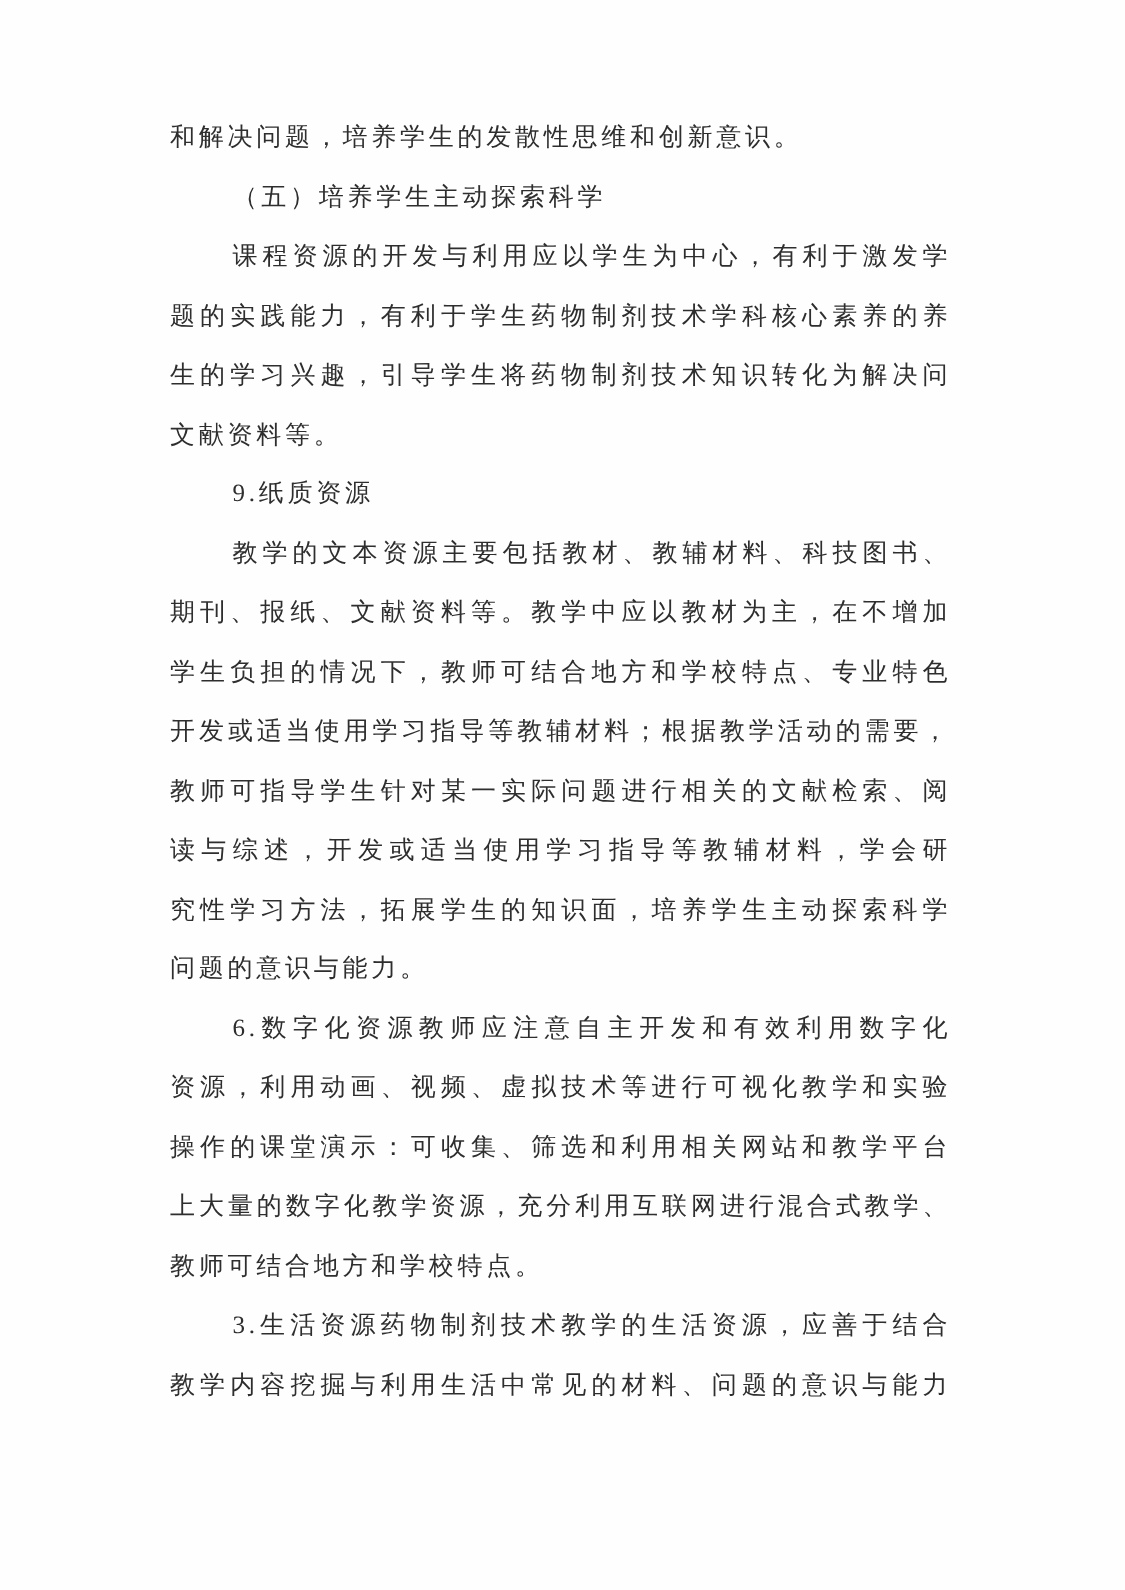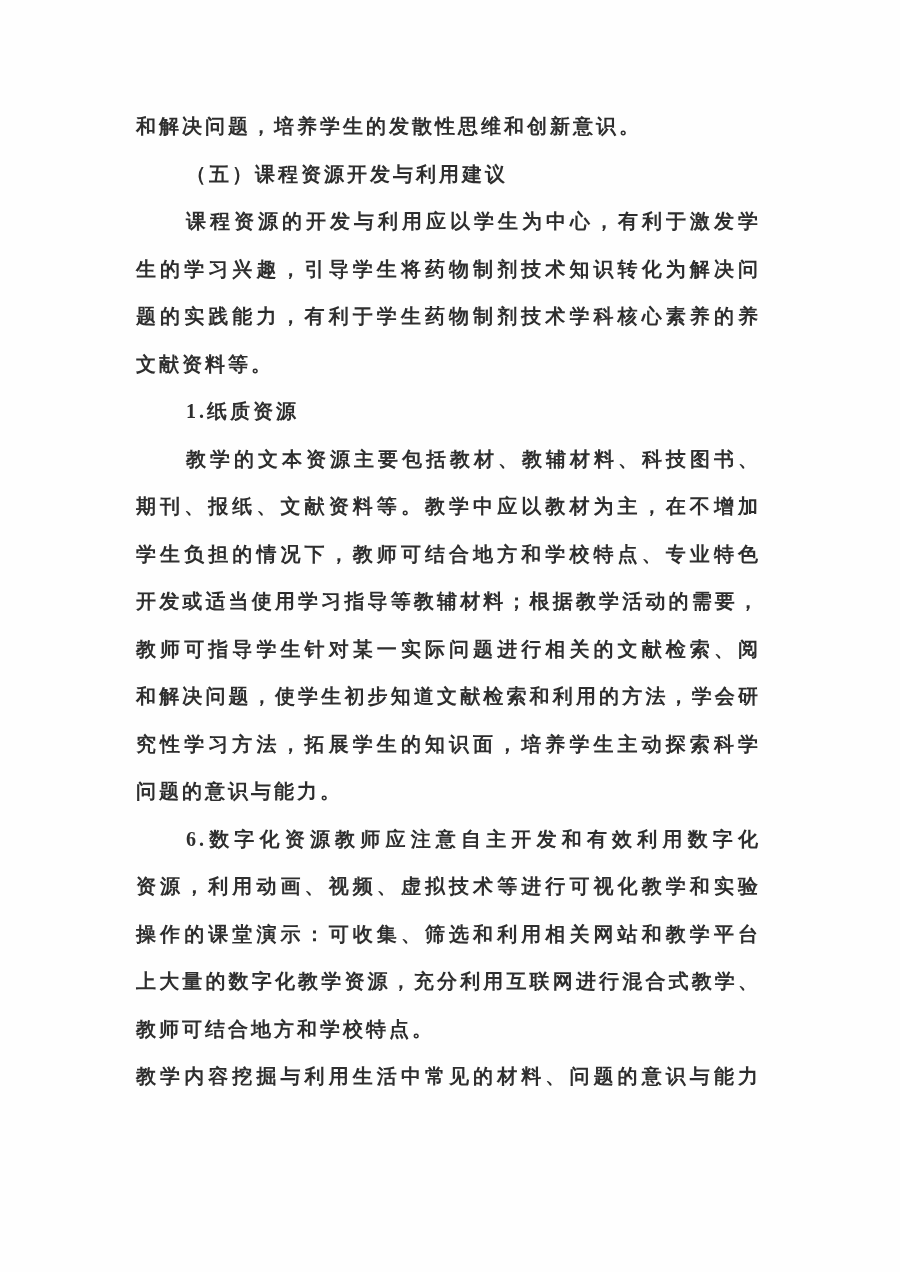--- a/index.html
+++ b/index.html
@@ -10,24 +10,23 @@
     width: 900px;
     height: 1272px;
     background: #fefefe;
     overflow: hidden;
     position: relative;
     font-family: "Liberation Serif", "DejaVu Serif", serif;
   }
   .doc-page {
     position: absolute;
     left: 136px;
-    top: 103px;
+    top: 87px;
     width: 625px;
     color: #2e2e2e;
-    font-weight: bold;
   }
   .line {
     font-size: 20px;
     line-height: 47.5px;
     letter-spacing: 3px;
     white-space: normal;
     text-align: left;
   }
   .line.indent {
     text-indent: 50px;
@@ -36,34 +35,35 @@
     text-align: justify;
     text-align-last: justify;
   }
 </style>
 </head>
 <body style="background: rgb(254, 254, 254);">
 
 <div class="doc-page" style="color: rgb(46, 46, 46);">
   <div>
       <div class="line">和解决问题，培养学生的发散性思维和创新意识。</div>
-      <div class="line indent">（五）课程资源开发与利用建议</div>
+      <div class="line indent">（五）培养学生主动探索科学</div>
       <div class="line indent justify">课程资源的开发与利用应以学生为中心，有利于激发学</div>
+      <div class="line justify">题的实践能力，有利于学生药物制剂技术学科核心素养的养</div>
       <div class="line justify">生的学习兴趣，引导学生将药物制剂技术知识转化为解决问</div>
-      <div class="line justify">题的实践能力，有利于学生药物制剂技术学科核心素养的养</div>
       <div class="line">文献资料等。</div>
-      <div class="line indent">1.纸质资源</div>
+      <div class="line indent">9.纸质资源</div>
       <div class="line indent justify">教学的文本资源主要包括教材、教辅材料、科技图书、</div>
       <div class="line justify">期刊、报纸、文献资料等。教学中应以教材为主，在不增加</div>
       <div class="line justify">学生负担的情况下，教师可结合地方和学校特点、专业特色</div>
       <div class="line justify">开发或适当使用学习指导等教辅材料；根据教学活动的需要，</div>
       <div class="line justify">教师可指导学生针对某一实际问题进行相关的文献检索、阅</div>
-      <div class="line justify">和解决问题，使学生初步知道文献检索和利用的方法，学会研</div>
+      <div class="line justify">读与综述，开发或适当使用学习指导等教辅材料，学会研</div>
       <div class="line justify">究性学习方法，拓展学生的知识面，培养学生主动探索科学</div>
       <div class="line">问题的意识与能力。</div>
       <div class="line indent justify">6.数字化资源教师应注意自主开发和有效利用数字化</div>
       <div class="line justify">资源，利用动画、视频、虚拟技术等进行可视化教学和实验</div>
       <div class="line justify">操作的课堂演示：可收集、筛选和利用相关网站和教学平台</div>
       <div class="line justify">上大量的数字化教学资源，充分利用互联网进行混合式教学、</div>
       <div class="line">教师可结合地方和学校特点。</div>
+      <div class="line indent justify">3.生活资源药物制剂技术教学的生活资源，应善于结合</div>
       <div class="line justify">教学内容挖掘与利用生活中常见的材料、问题的意识与能力</div>
     </div>
 </div>
 
 </body></html>

